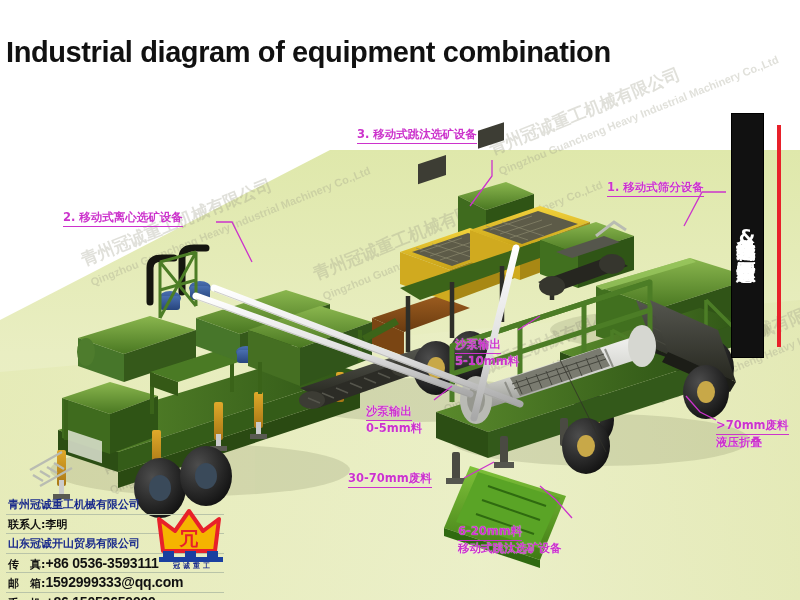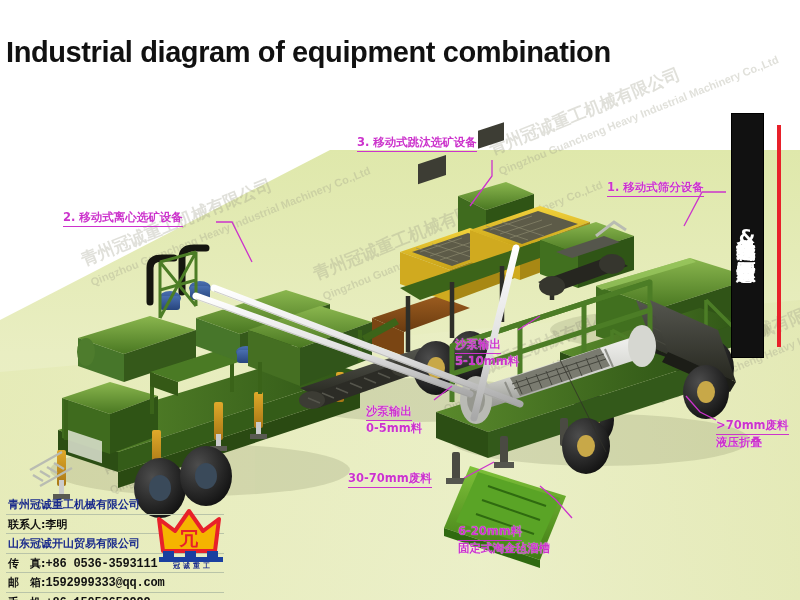--- a/index.html
+++ b/index.html
@@ -68,21 +68,21 @@
   }
   .company .row {
     height:19.5px; line-height:19.5px;
     border-bottom:1px solid #b9c4a8;
     font-size:11px; color:#1a2b8c; font-weight:bold;
     white-space:nowrap; padding-left:2px;
   }
   .company .row.dark { color:#111; }
   .company .row:last-child { border-bottom:1px solid #b9c4a8; }
   .lab { display:inline-block; }
-  .mono { font-family:Liberation Mono, monospace; font-size:12px; letter-spacing:-0.2px;}
+  .mono { font-family:Liberation Sans, sans-serif; font-size:14px; letter-spacing:-0.2px;}
 
   
   .logo { position:absolute; left:155px; top:505px; width:76px; height:66px; }
   .logo-txt {
     position:absolute; left:0; bottom:0; width:76px;
     text-align:center; font-size:7px; color:#1a2b8c; letter-spacing:3px;
     font-family:"DejaVu Sans", sans-serif; font-weight:bold;
   }
 
   
@@ -492,21 +492,21 @@
   <div class="vbar"></div>
 
   <div class="callout" style="left:607px; top:180px;">
     <span class="ul">1. 移动式筛分设备</span>
   </div>
 
   <div class="callout" style="left:63px; top:210px;">
     <span class="ul">2. 移动式离心选矿设备</span>
   </div>
 
-  <div class="callout" style="left:357px; top:135px;text-align:right;">
+  <div class="callout" style="left:357px; top:127px;text-align:right;">
     <span class="ul">3. 移动式跳汰选矿设备</span>
   </div>
 
   <div class="callout" style="left:455px; top:337px;">
     <span class="ul">沙泵输出</span>
     <span class="l2">5-10mm料</span>
   </div>
 
   <div class="callout" style="left:366px; top:404px;">
     <span class="ul">沙泵输出</span>
@@ -517,21 +517,21 @@
     <span class="ul">30-70mm废料</span>
   </div>
 
   <div class="callout" style="left:716px; top:418px;">
     <span class="ul">&gt;70mm废料</span>
     <span class="l2">液压折叠</span>
   </div>
 
   <div class="callout" style="left:458px; top:524px;">
     <span class="ul">6-20mm料</span>
-    <span class="l2">固定式淘金毡溜槽</span>
+    <span class="l2">移动式跳汰选矿设备</span>
   </div>
 
   <div class="company">
     <div class="row">青州冠诚重工机械有限公司</div>
     <div class="row dark">
       <span class="lab">联系人</span>:<span>李明</span>
     </div>
     <div class="row">山东冠诚开山贸易有限公司</div>
     <div class="row dark">
       <span class="lab">传　真</span>:<span class="mono">+86 0536-3593111</span>

